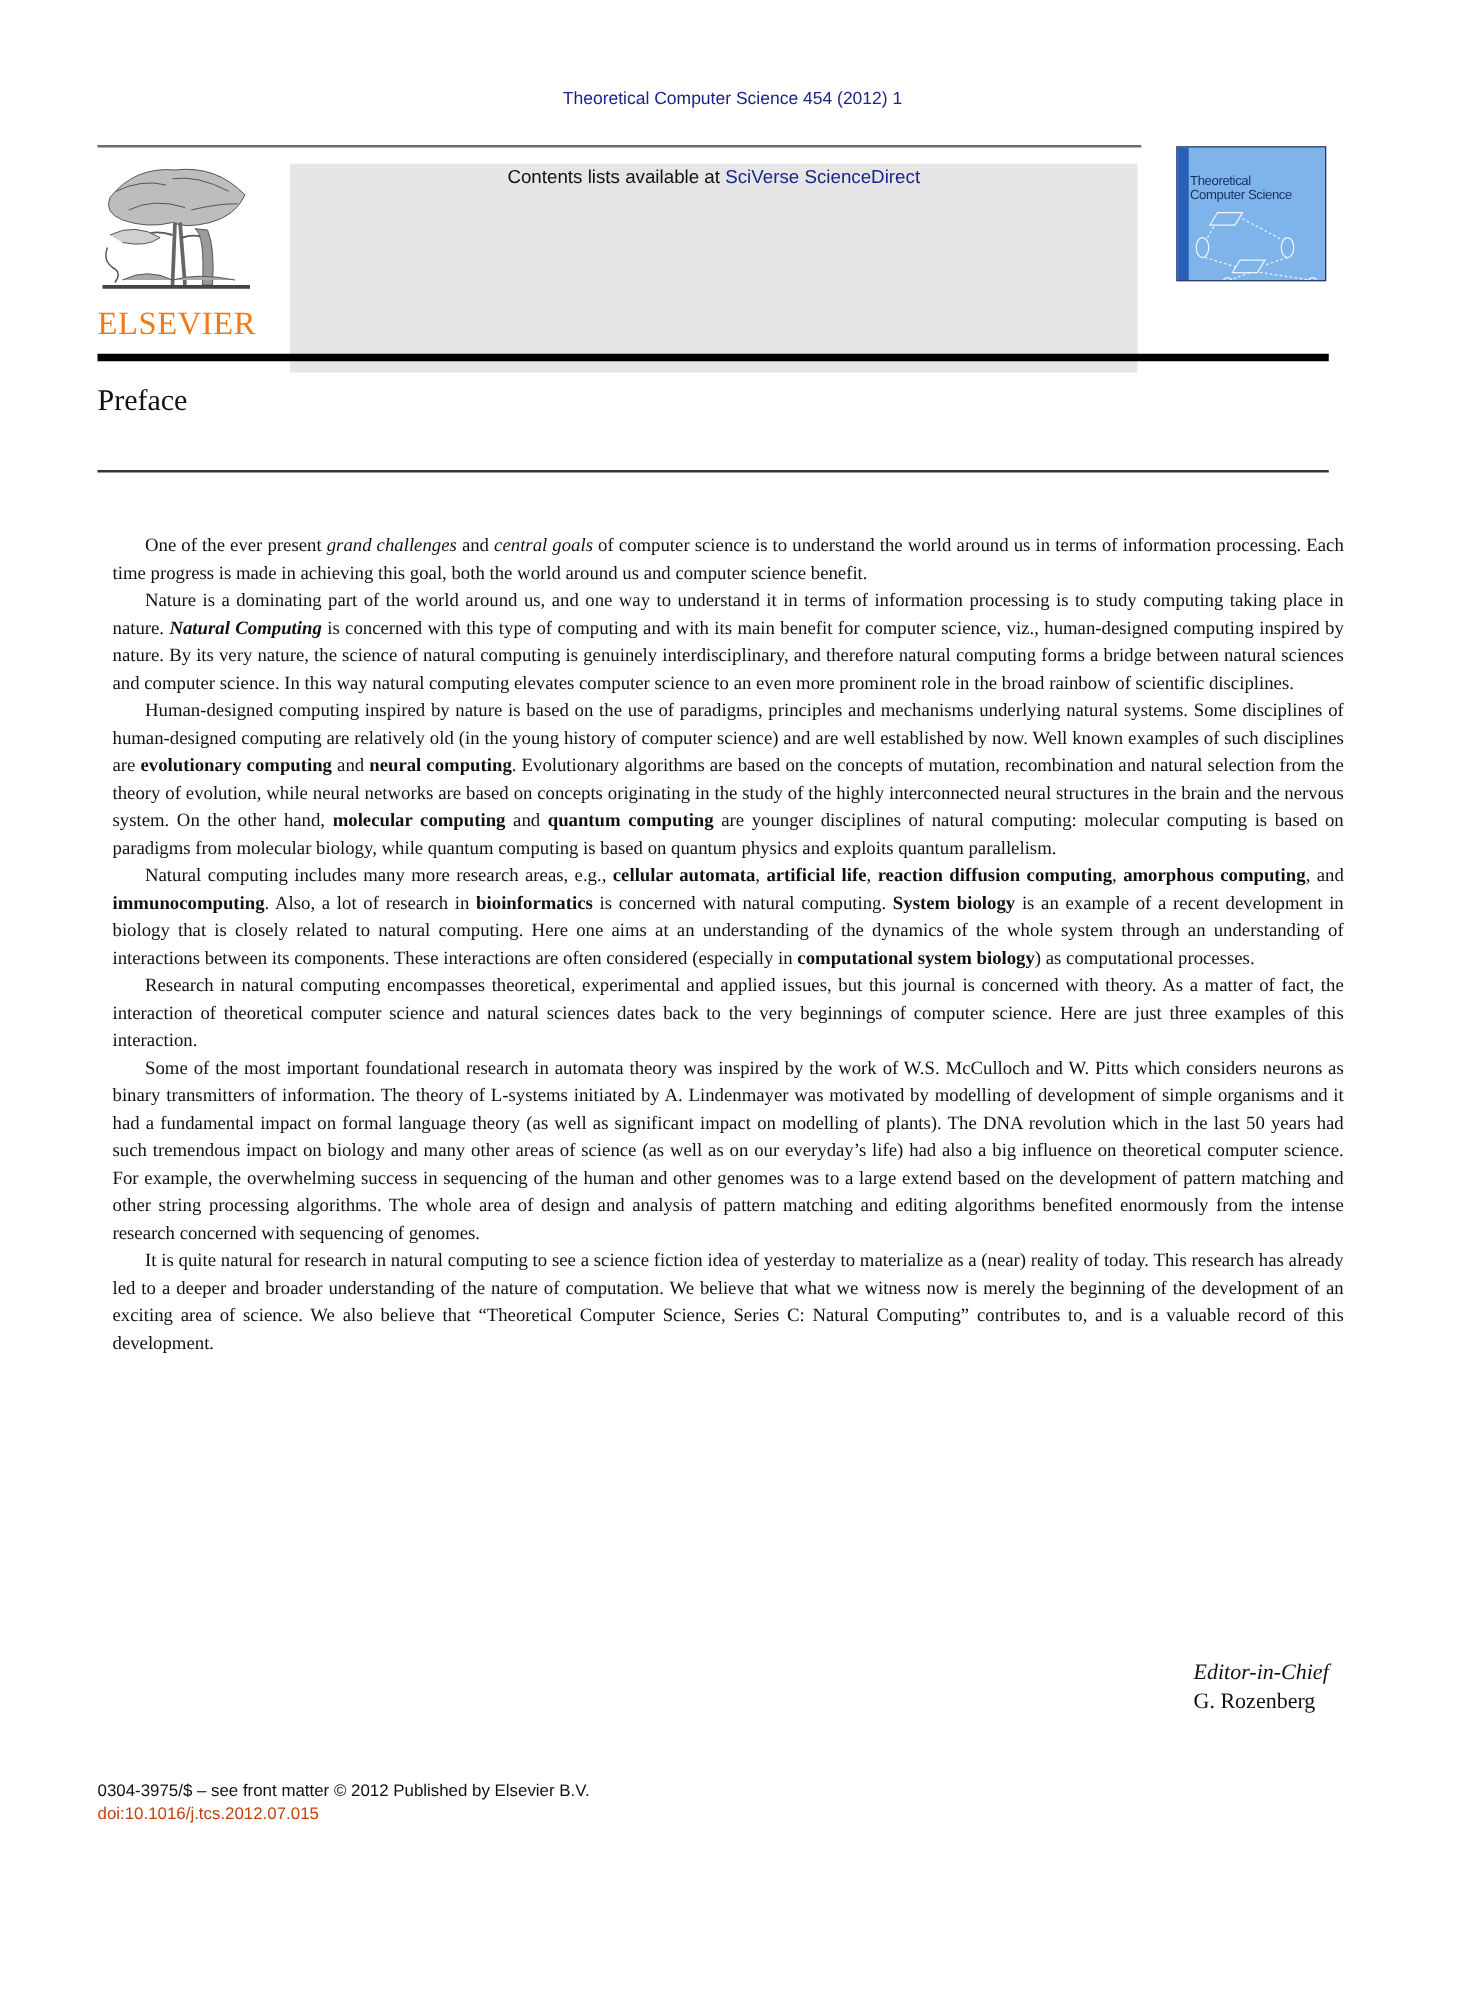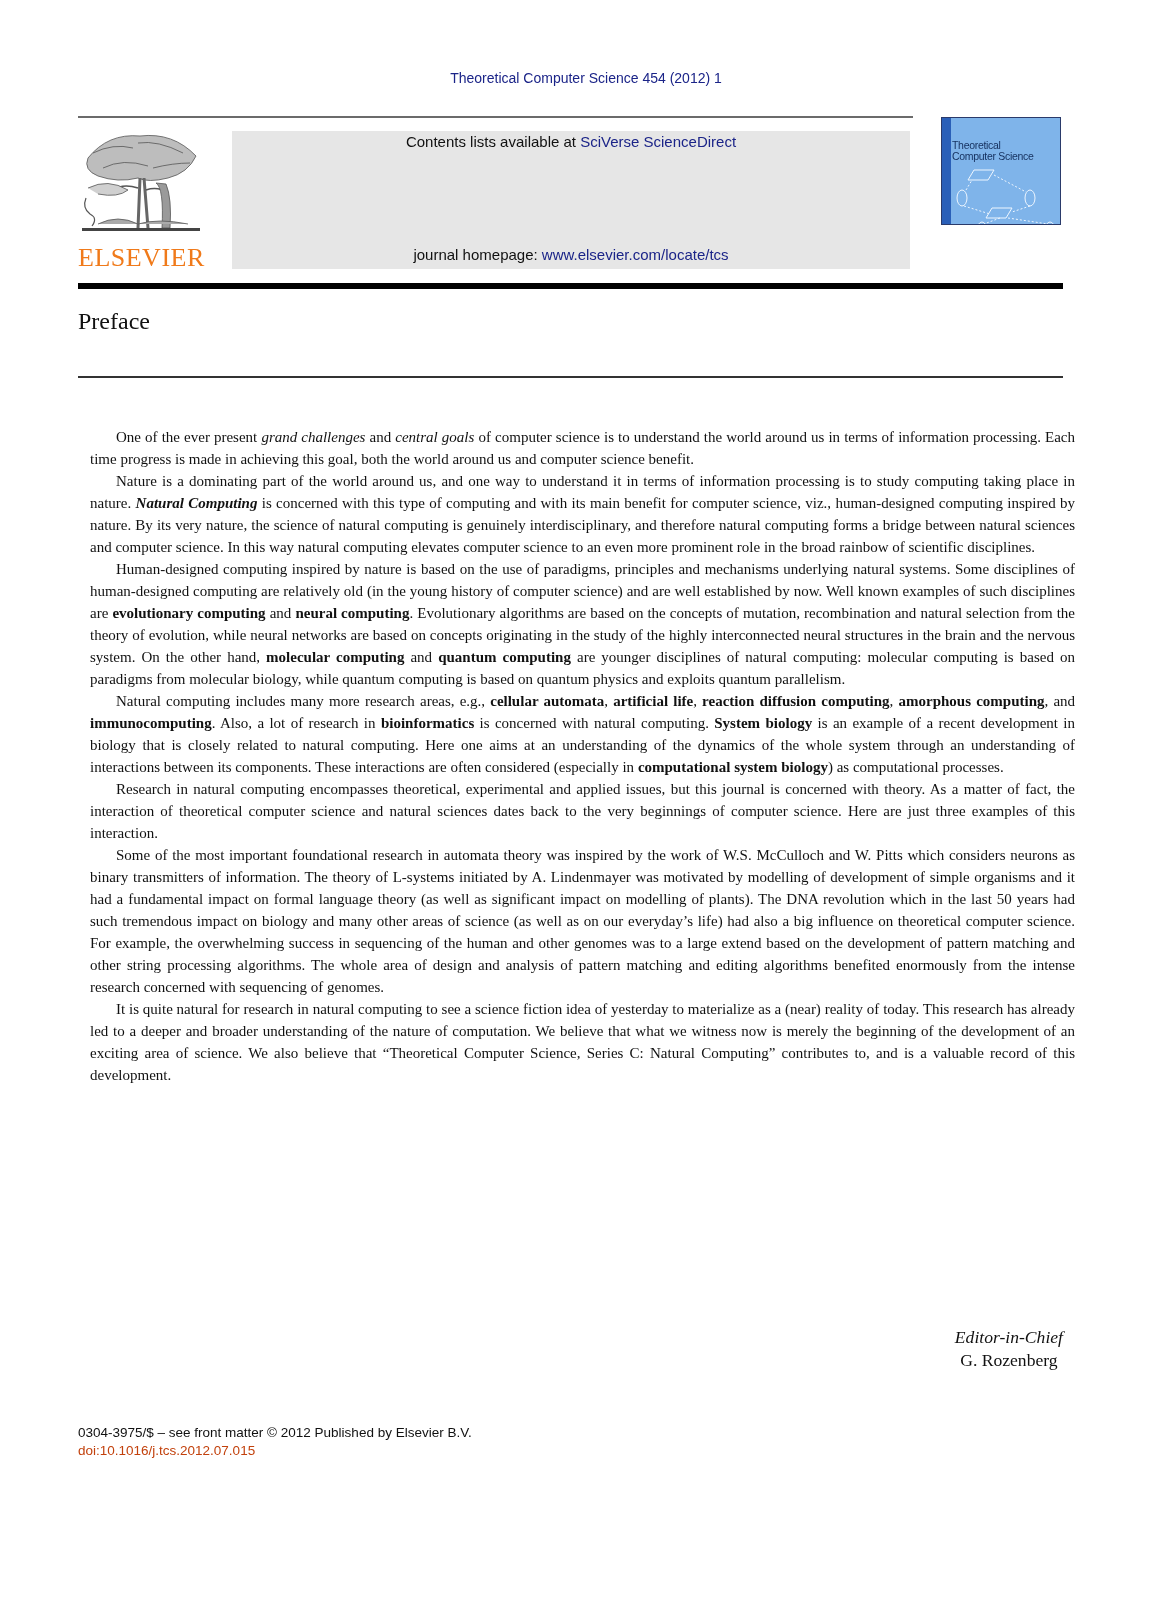--- a/index.html
+++ b/index.html
@@ -9,21 +9,21 @@
     .running-head { position: absolute; top: 70px; left: 0; width: 1172px; text-align: center;
       font-family: "Liberation Sans", sans-serif; font-size: 14px; color: #1b1f73; }
 
     .top-rule { position: absolute; top: 116px; left: 78px; width: 835px; height: 2px; background: #6b6b6b; }
 
     .logo { position: absolute; top: 128px; left: 78px; width: 128px; height: 142px; }
     .logo .tree { width: 124px; height: 115px; }
     .logo .wordmark { font-family: "Liberation Serif", serif; font-size: 26px; color: #f07a1a;
       letter-spacing: 0.5px; line-height: 26px; margin-top: -2px; }
 
-    .masthead { position: absolute; top: 131px; left: 232px; width: 678px; height: 138px; background: #e6e6e6; }
+    .masthead { position: absolute; top: 131px; left: 232px; width: 678px; height: 167px; background: #e6e6e6; }
     .masthead .contents { position: absolute; top: 0; width: 100%; text-align: center; font-size: 15px;
       color: #111; line-height: 22px; }
     .masthead .journal-title { position: absolute; top: 44px; width: 100%; text-align: center;
       font-family: "Liberation Serif", serif; font-size: 32px; color: #111; }
     .masthead .homepage { position: absolute; top: 115px; width: 100%; text-align: center; font-size: 15px; color: #111; }
     .link { color: #1b2488; text-align: center; }
 
     .cover { position: absolute; top: 117px; left: 941px; width: 120px; height: 108px; background: #7fb4ea;
       border: 1px solid #2a3a6a; box-sizing: border-box; overflow: hidden; }
     .cover .spine { position: absolute; left: 0; top: 0; width: 9px; height: 100%; background: #2a5fb8; }
@@ -38,21 +38,21 @@
     .thin-rule { position: absolute; top: 376px; left: 78px; width: 985px; height: 2px; background: #333; }
 
     .body-text { position: absolute; top: 426px; left: 78px; width: 985px;
       font-family: "Liberation Serif", serif; font-size: 15px; line-height: 22px; color: #111;
       text-align: justify; hyphens: auto; margin-left: 12px; }
     .body-text p { margin: 0; text-indent: 26px; }
     .body-text em { font-style: italic; }
     .body-text strong { font-weight: bold; }
     .body-text .bi { font-weight: bold; font-style: italic; }
 
-    .signature { position: absolute; top: 1326px; right: 109px; text-align: center;
+    .signature { position: absolute; top: 1326px; right: 109px; text-align: left;
       font-family: "Liberation Serif", serif; font-size: 17.6px; line-height: 23px; color: #111; }
     .signature .role { font-style: italic; }
 
     .footer { position: absolute; top: 1424px; left: 78px; font-family: "Liberation Sans", sans-serif;
       font-size: 13.5px; line-height: 18px; color: #111; }
     .footer .doi { color: #c2410c; }
   </style>
 </head>
 <body>
 
@@ -75,23 +75,20 @@
       <path d="M20 96 Q40 86 60 96 Q80 90 110 96" fill="#aaa"></path>
     </g>
     <rect x="4" y="100" width="118" height="3" fill="#444"></rect>
   </svg>
   <div class="wordmark">ELSEVIER</div>
 </div>
 
 <div class="masthead">
   <div class="contents">
     <span>Contents lists available at </span><span class="link">SciVerse ScienceDirect</span>
-  </div>
-  <div class="homepage">
-    <span>journal homepage: </span><span class="link">www.elsevier.com/locate/tcs</span>
   </div>
 </div>
 
 <div class="cover">
   <div class="spine"></div>
   <div class="cover-title">
     <div>Theoretical</div>
     <div>Computer Science</div>
   </div>
   <svg style="position:absolute;left:10px;top:50px" width="108" height="95" viewBox="0 0 108 95">

